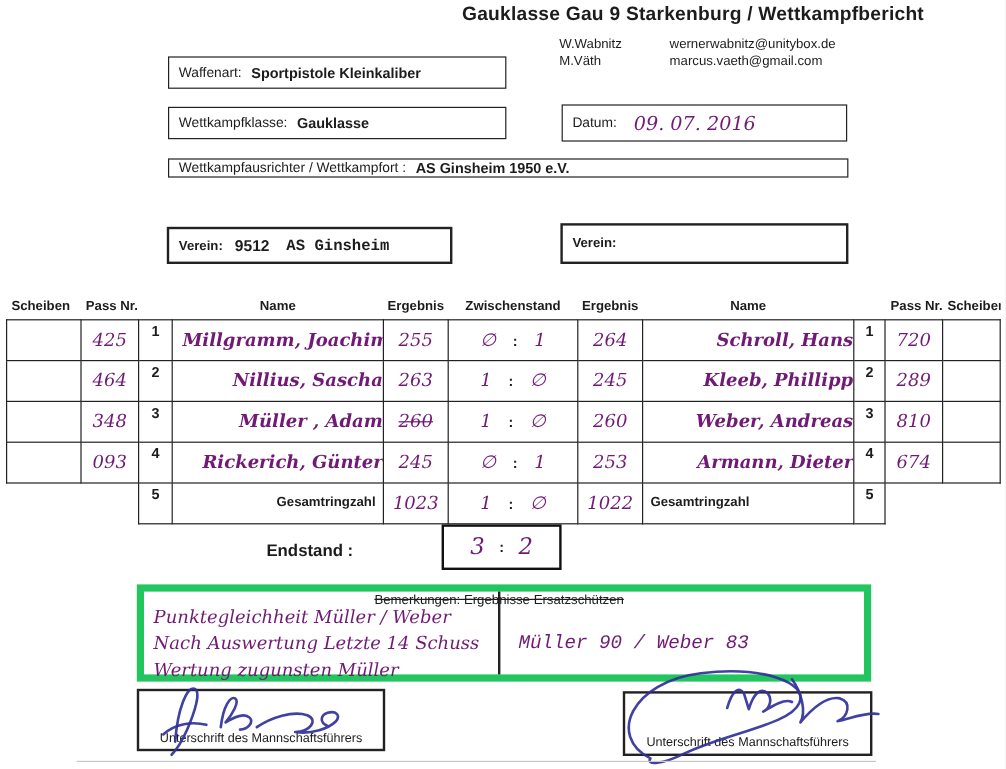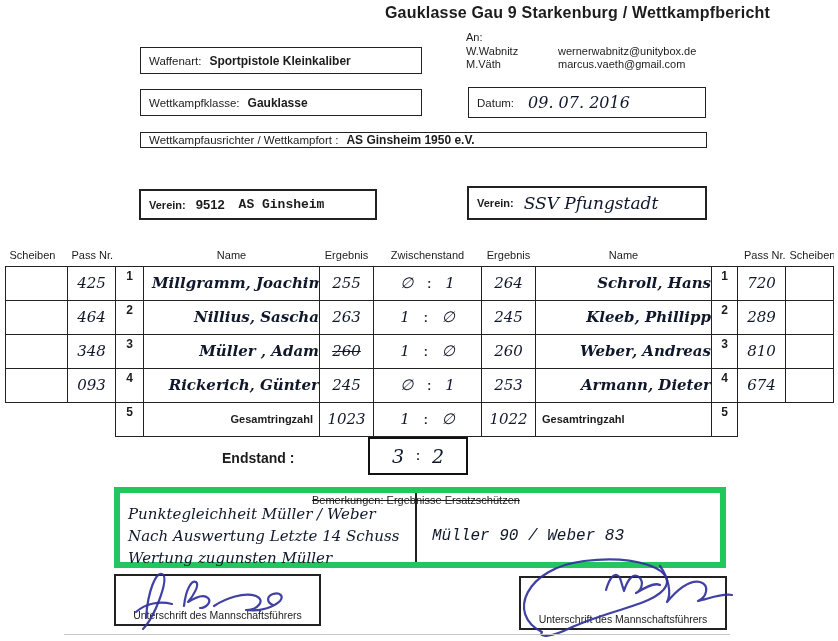--- a/index.html
+++ b/index.html
@@ -27,36 +27,36 @@
   .box-ausrichter{ left:140px; top:132px; width:567px; height:16px; }
   .box-verein-l  { left:139px; top:189px; width:238px; height:31px; border-width:2px; }
   .box-verein-l .lbl { font-weight:bold; font-size:11px; }
   .box-verein-l b { font-size:13px; }
   .box-verein-l .num { margin-left:10px; }
   .box-verein-l .nm2 { margin-left:14px;font-family:Liberation Mono, monospace; }
   .box-verein-r  { left:467px; top:186px; width:240px; height:34px; border-width:2px; }
   .box-verein-r .lbl { font-weight:bold; font-size:11px; }
 
   
-  .hand { font-family:"DejaVu Serif", serif; font-style:italic; color:#0f172a; }
+  .hand { font-family:"DejaVu Serif", serif; font-style:italic; color:#701a75; }
   .hand-lg { font-size:16px; }
   .struck { text-decoration:line-through; }
 
   
   table.results { position:absolute; left:5px; top:240px; width:828px;
                   border-collapse:collapse; table-layout:fixed; }
   table.results col.c1{width:62px} table.results col.c2{width:48px}
   table.results col.c3{width:28px} table.results col.c4{width:176px}
   table.results col.c5{width:54px} table.results col.c6{width:108px}
   table.results col.c7{width:54px} table.results col.c8{width:176px}
   table.results col.c9{width:26px} table.results col.c10{width:48px}
   table.results col.c11{width:48px}
   table.results td { border:1px solid #222; height:34px; font-size:11px;
                      text-align:center; vertical-align:middle; overflow:hidden; }
-  table.results tr.hdr td { border:none; height:26px; font-weight:normal; vertical-align:bottom; padding-bottom:5px; }
+  table.results tr.hdr td { border:none; height:26px; font-weight:bold; vertical-align:bottom; padding-bottom:5px; }
   table.results td.nb { border:none; }
   table.results td.num { font-weight:bold; font-size:12px; vertical-align:top; text-align:center; padding-top:2px; }
   table.results td.name { text-align:right; padding-left:8px;font-weight:bold; }
   table.results .hand { font-size:15px; white-space:nowrap; }
   table.results td.zwc .hand { font-size:15px; }
   table.results td.zwc { white-space:nowrap; }
   .zwcolon { display:inline-block; margin:0 14px; color:#1c1c1c; font-size:12px; font-weight:bold; }
   td.gsz { font-weight:bold; font-size:11px; }
   td.gsz.r { text-align:right; padding-right:6px; }
   td.gsz.l { text-align:left; padding-left:6px; }
@@ -90,21 +90,20 @@
   .scan-line { position:absolute; left:64px; top:634px; width:666px; border-top:1px solid #c7c7c7; }
 </style>
 </head>
 <body>
 
 <div class="page">
 
   <div class="title">Gauklasse Gau 9 Starkenburg / Wettkampfbericht</div>
 
   <div class="contact">
-    <div>An:</div>
     <div class="row">
       <span class="nm">W.Wabnitz</span>
       <span>wernerwabnitz@unitybox.de</span>
     </div>
     <div class="row">
       <span class="nm">M.Väth</span>
       <span>marcus.vaeth@gmail.com</span>
     </div>
   </div>
 
@@ -129,21 +128,20 @@
   </div>
 
   <div class="fbox box-verein-l">
     <span class="lbl">Verein:</span>
     <b class="num">9512</b>
     <b class="nm2">AS Ginsheim</b>
   </div>
 
   <div class="fbox box-verein-r">
     <span class="lbl">Verein:</span>
-    <span class="hand" style="font-size:17px;margin-left:10px">SSV Pfungstadt</span>
   </div>
 
   <table class="results">
     <colgroup>
       <col class="c1">
         <col class="c2">
         <col class="c3">
         <col class="c4">
         <col class="c5">
         <col class="c6">

